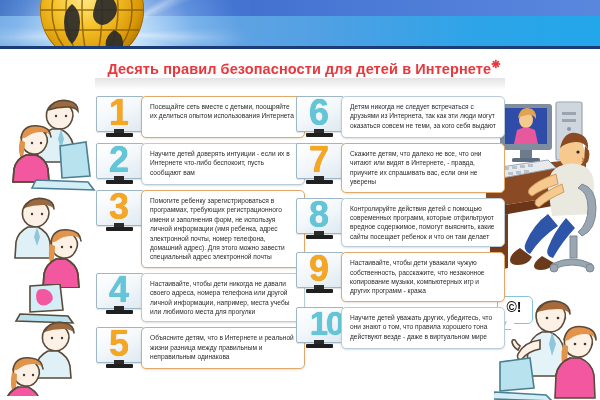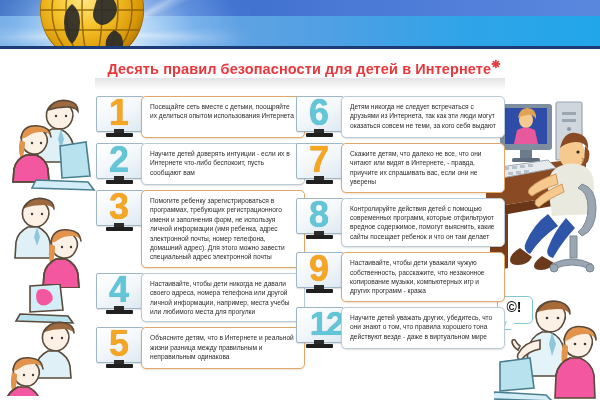--- a/index.html
+++ b/index.html
@@ -432,19 +432,19 @@
       <div class="num n-orange">9</div>
       <div class="bubble accent">Настаивайте, чтобы дети уважали чужую собственность, расскажите, что незаконное копирование музыки, компьютерных игр и других программ - кража</div>
     </div>
 
     <div class="rule">
       <div class="monitor">
         <div class="mon-screen"></div>
           <div class="mon-neck"></div>
           <div class="mon-base"></div>
       </div>
-      <div class="num n-cyan wide">12</div>
+      <div class="num n-cyan wide">10</div>
       <div class="bubble cool">Научите детей уважать других, убедитесь, что они знают о том, что правила хорошего тона действуют везде - даже в виртуальном мире</div>
     </div>
 
   </div>
 
 </div>
 
 </body></html>

